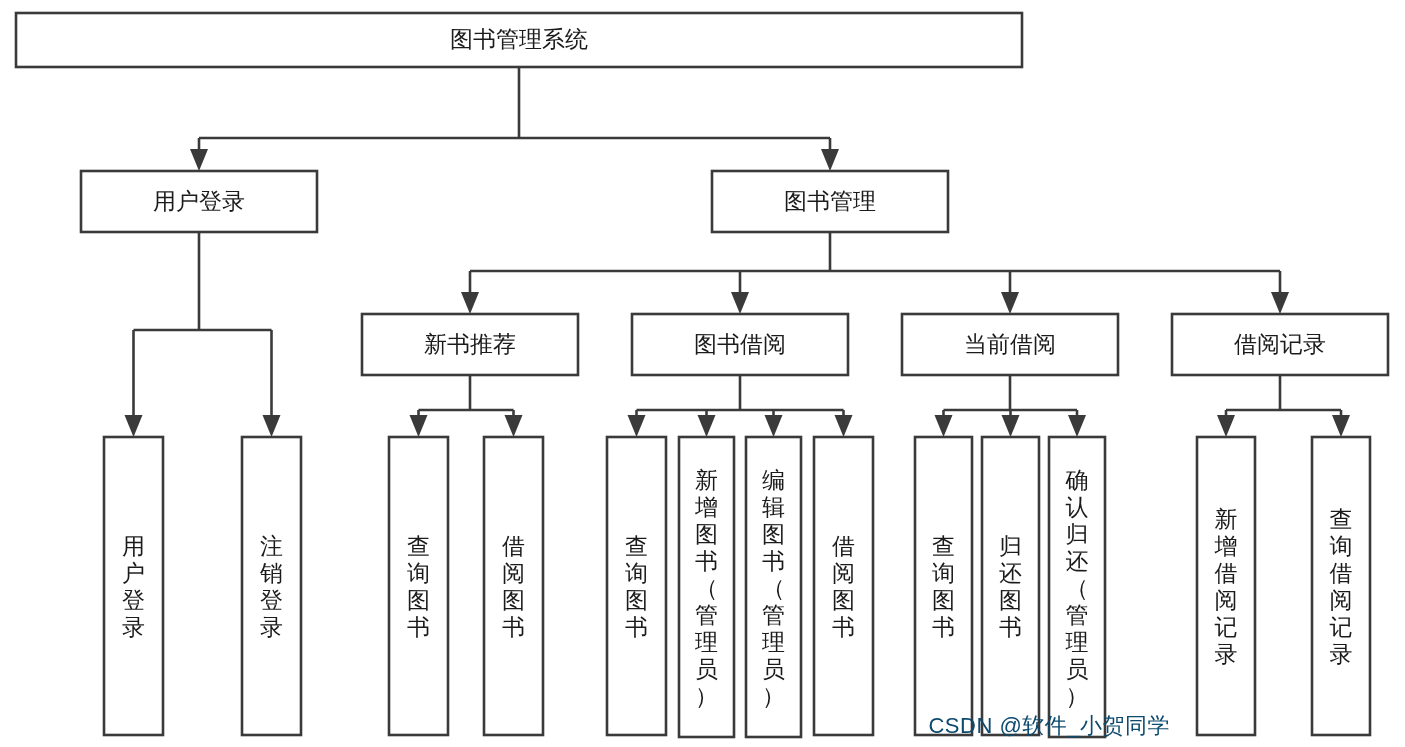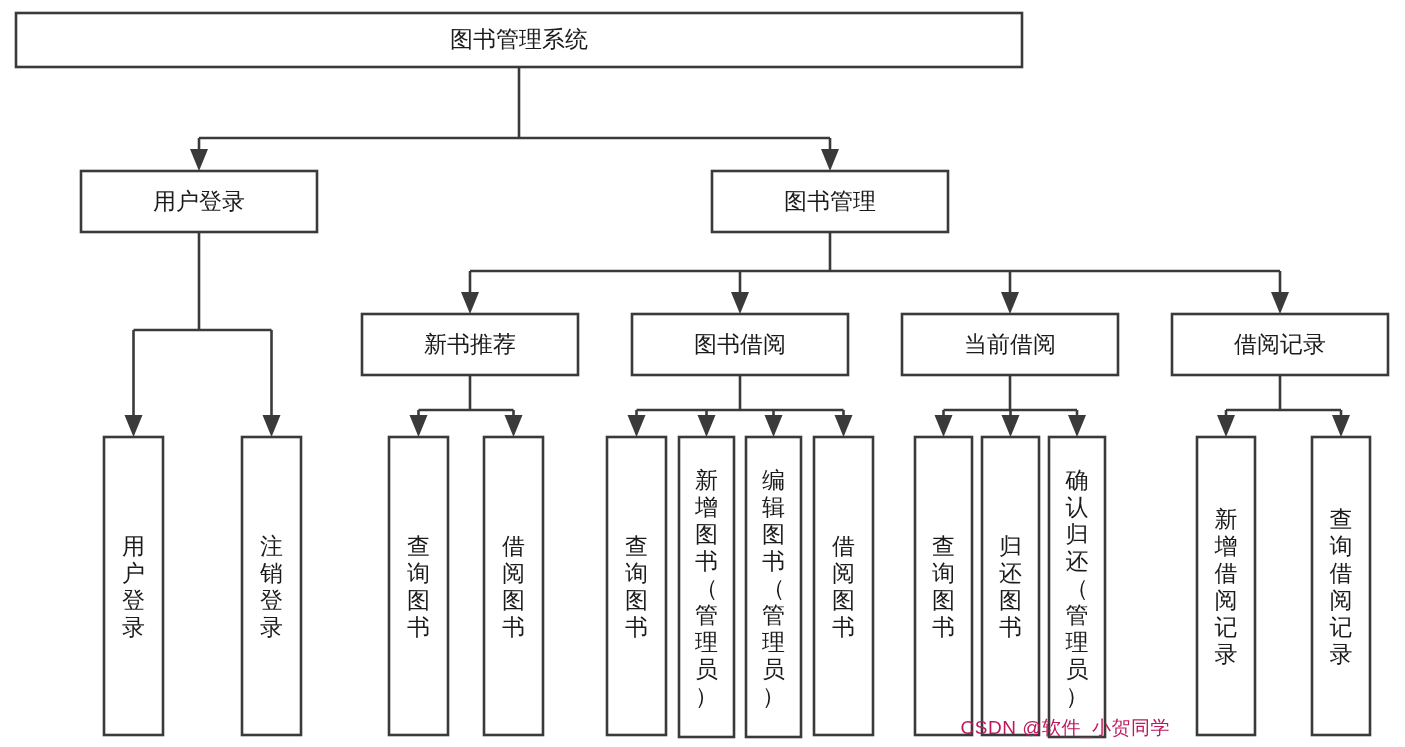--- a/index.html
+++ b/index.html
@@ -53,22 +53,22 @@
     font-family: "Liberation Sans", "DejaVu Sans", sans-serif;
     font-size: 23px;
     fill: #1b1b1b;
     text-anchor: middle;
   }
   .watermark {
     position: absolute;
     right: 10px;
     bottom: 6px;
     font-family: "Liberation Sans", "DejaVu Sans", sans-serif;
-    font-size: 19px;
-    color: #be185d;
+    font-size: 22px;
+    color: #0c4a6e;
     letter-spacing: 0.5px;
     white-space: nowrap;
     user-select: none;
   }
 </style>
 </head>
 <body>
 
 <div id="diagram-root">
   <svg class="diagram-canvas" viewBox="0 0 1405 747">

